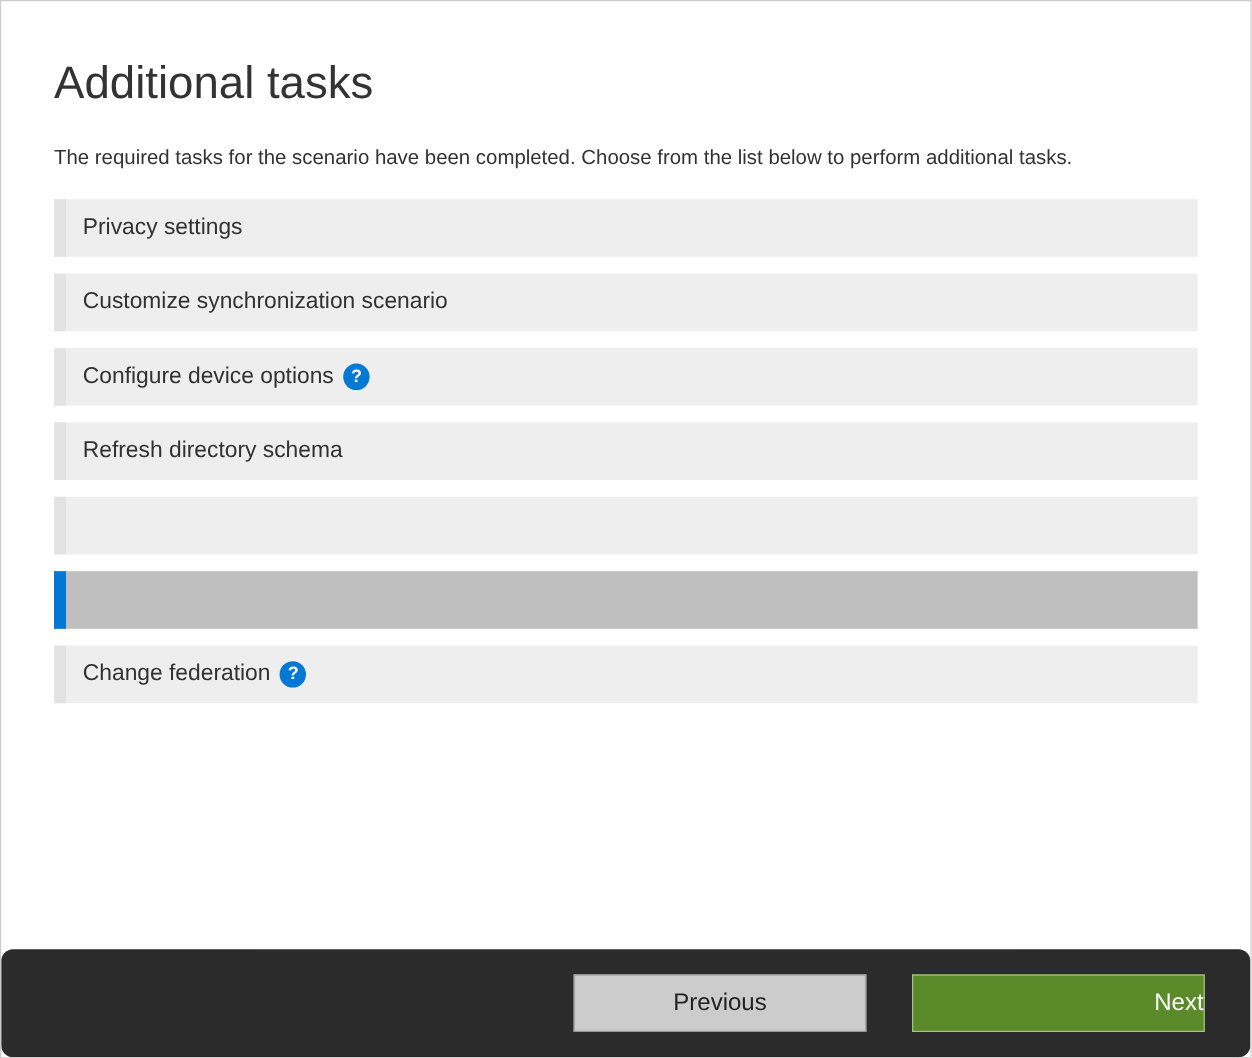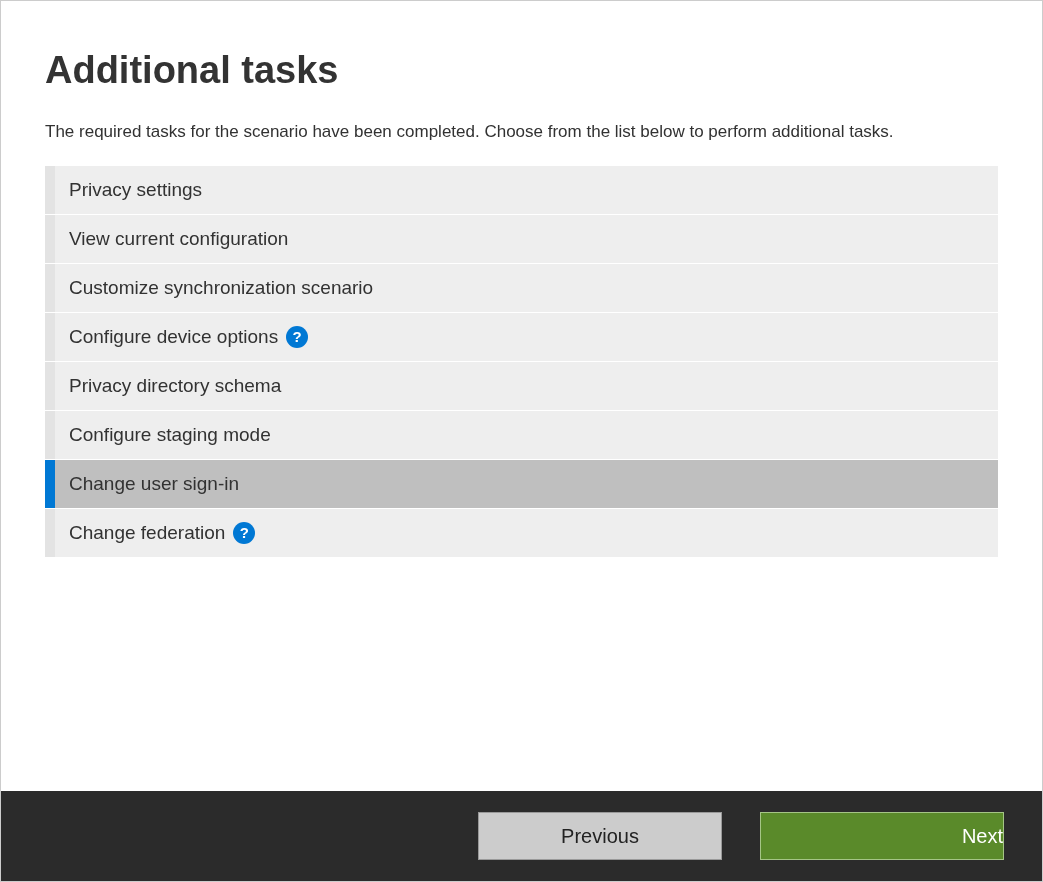--- a/index.html
+++ b/index.html
@@ -15,36 +15,36 @@
       border: 1px solid #cccccc;
       position: relative;
       overflow: hidden;
     }
     .content-area {
       padding: 48px 44px 0 44px;
       height: calc(100% - 90px);
     }
     .page-title {
       font-size: 38px;
-      font-weight: 700;
+      font-weight: 400;
       color: #333333;
       margin-bottom: 28px;
       letter-spacing: 0px;
     }
     .description {
       font-size: 17px;
       color: #323232;
       line-height: 1.4;
       margin-bottom: 22px;
       font-weight: 400;
     }
     .task-list {
       display: flex;
       flex-direction: column;
-      gap: 1px;
+      gap: 14px;
     }
     .task-item {
       display: flex;
       align-items: center;
       height: 48px;
       background: #eeeeee;
       cursor: pointer;
       position: relative;
     }
     .task-item.selected {
@@ -84,20 +84,21 @@
       bottom: 0;
       left: 0;
       right: 0;
       height: 90px;
       background: #2b2b2b;
       display: flex;
       align-items: center;
       justify-content: flex-end;
       padding-right: 38px;
       gap: 38px;
+      border-radius: 10px;
     }
     .btn {
       width: 244px;
       height: 48px;
       font-size: 20px;
       cursor: pointer;
       border: 1px solid transparent;
       font-family: inherit;
     }
     .btn-previous {
@@ -118,42 +119,36 @@
 <div class="content-area">
   <h1 class="page-title">Additional tasks</h1>
   <p class="description">The required tasks for the scenario have been completed. Choose from the list below to perform additional tasks.</p>
   <div class="task-list" id="task-list">
       <div class="task-item">
         <div class="task-indicator"></div>
         <span class="task-label">Privacy settings</span>
       </div>
       <div class="task-item">
         <div class="task-indicator"></div>
-        <span class="task-label">View current configuration</span>
-      </div>
-      <div class="task-item">
-        <div class="task-indicator"></div>
         <span class="task-label">Customize synchronization scenario</span>
       </div>
       <div class="task-item">
         <div class="task-indicator"></div>
         <span class="task-label">Configure device options</span>
         <span class="help-icon">?</span>
       </div>
       <div class="task-item">
         <div class="task-indicator"></div>
-        <span class="task-label">Privacy directory schema</span>
+        <span class="task-label">Refresh directory schema</span>
       </div>
       <div class="task-item">
         <div class="task-indicator"></div>
-        <span class="task-label">Configure staging mode</span>
       </div>
       <div class="task-item selected">
         <div class="task-indicator"></div>
-        <span class="task-label">Change user sign-in</span>
       </div>
       <div class="task-item">
         <div class="task-indicator"></div>
         <span class="task-label">Change federation</span>
         <span class="help-icon">?</span>
       </div>
     </div>
 </div>
 
 <div class="footer-bar">

